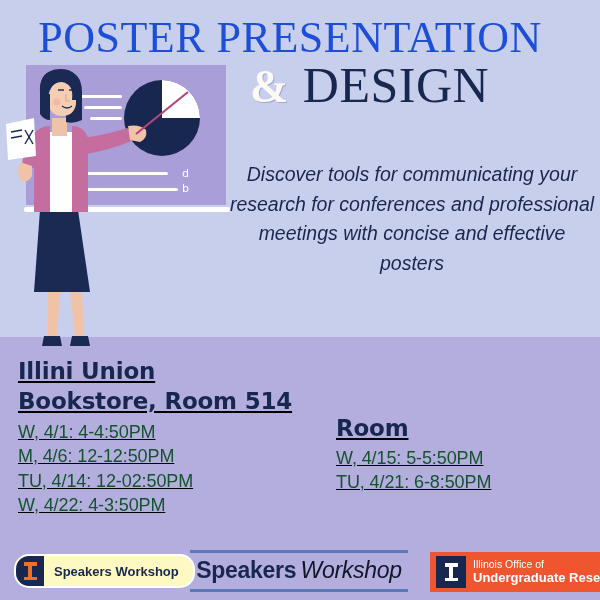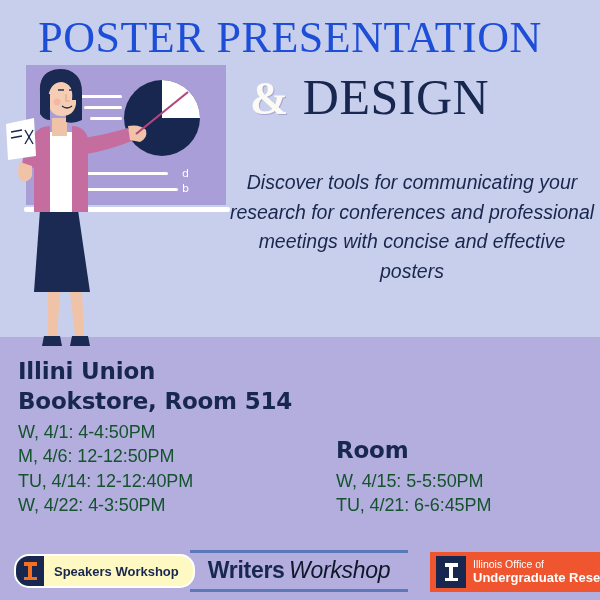--- a/index.html
+++ b/index.html
@@ -41,21 +41,21 @@
     font-size: 44px;
     line-height: 1.0;
     letter-spacing: 0.5px;
     color: #1d4ed8;
     z-index: 40;
     white-space: nowrap;
   }
   .headline2 {
     position: absolute;
     left: 250px;
-    top: 72px;
+    top: 60px;
     width: 350px;
     text-align: left;
     font-family: "Liberation Serif", "DejaVu Serif", serif;
     font-size: 50px;
     line-height: 1.0;
     letter-spacing: 0.5px;
     color: #17274f;
     z-index: 40;
     white-space: nowrap;
   }
@@ -74,39 +74,40 @@
     top: 60px;
     width: 250px;
     height: 290px;
     z-index: 10;
   }
 
   
   .desc {
     position: absolute;
     left: 228px;
-    top: 168px;
+    top: 160px;
     width: 368px;
     text-align: center;
     font-style: italic;
     font-size: 19.5px;
     line-height: 1.52;
     color: #19264d;
     z-index: 40;
   }
 
   
   .sched {
     position: absolute;
     left: 18px;
     top: 356px;
     width: 570px;
     z-index: 40;
     display: flex;
-    align-items: flex-end;
+    align-items: center;
+    text-decoration: underline;
   }
   .col-left { width: 318px; }
   .col-right { width: 250px; padding-top: 34px; }
 
   .venue {
     font-family: "DejaVu Sans", sans-serif;
     font-weight: 700;
     font-size: 23px;
     line-height: 1.32;
     color: #17274f;
@@ -312,48 +313,48 @@
 
   <div class="sched">
     <div class="col-left">
       <div class="venue">
         <div>Illini Union</div>
         <div>Bookstore, Room 514</div>
       </div>
       <div class="times">
         <div class="time-line">W, 4/1: 4-4:50PM</div>
         <div class="time-line">M, 4/6: 12-12:50PM</div>
-        <div class="time-line">TU, 4/14: 12-12:40PM</div>
+        <div class="time-line">TU, 4/14: 12-02:50PM</div>
         <div class="time-line">W, 4/22: 4-3:50PM</div>
       </div>
     </div>
     <div class="col-right">
       <div class="venue">
         <div>Room</div>
       </div>
       <div class="times">
         <div class="time-line">W, 4/15: 5-5:50PM</div>
-        <div class="time-line">TU, 4/21: 6-6:45PM</div>
+        <div class="time-line">TU, 4/21: 6-8:50PM</div>
       </div>
     </div>
   </div>
 
   <div class="footer">
 
     <div class="logo-speakers">
       <div class="i-block-a">
         <span class="i-glyph" style="color:#f4701f;">
             <span class="i-stem"></span>
           </span>
       </div>
       <div class="speakers-label">Speakers Workshop</div>
     </div>
 
     <div class="logo-writers">
-      <span class="writers-w1">Writers</span>
+      <span class="writers-w1">Speakers</span>
       <span class="writers-w2">Workshop</span>
     </div>
 
     <div class="logo-uor">
       <div class="i-block-b">
         <span class="i-glyph" style="color:#ffffff;">
             <span class="i-stem"></span>
           </span>
       </div>
       <div class="uor-text">

